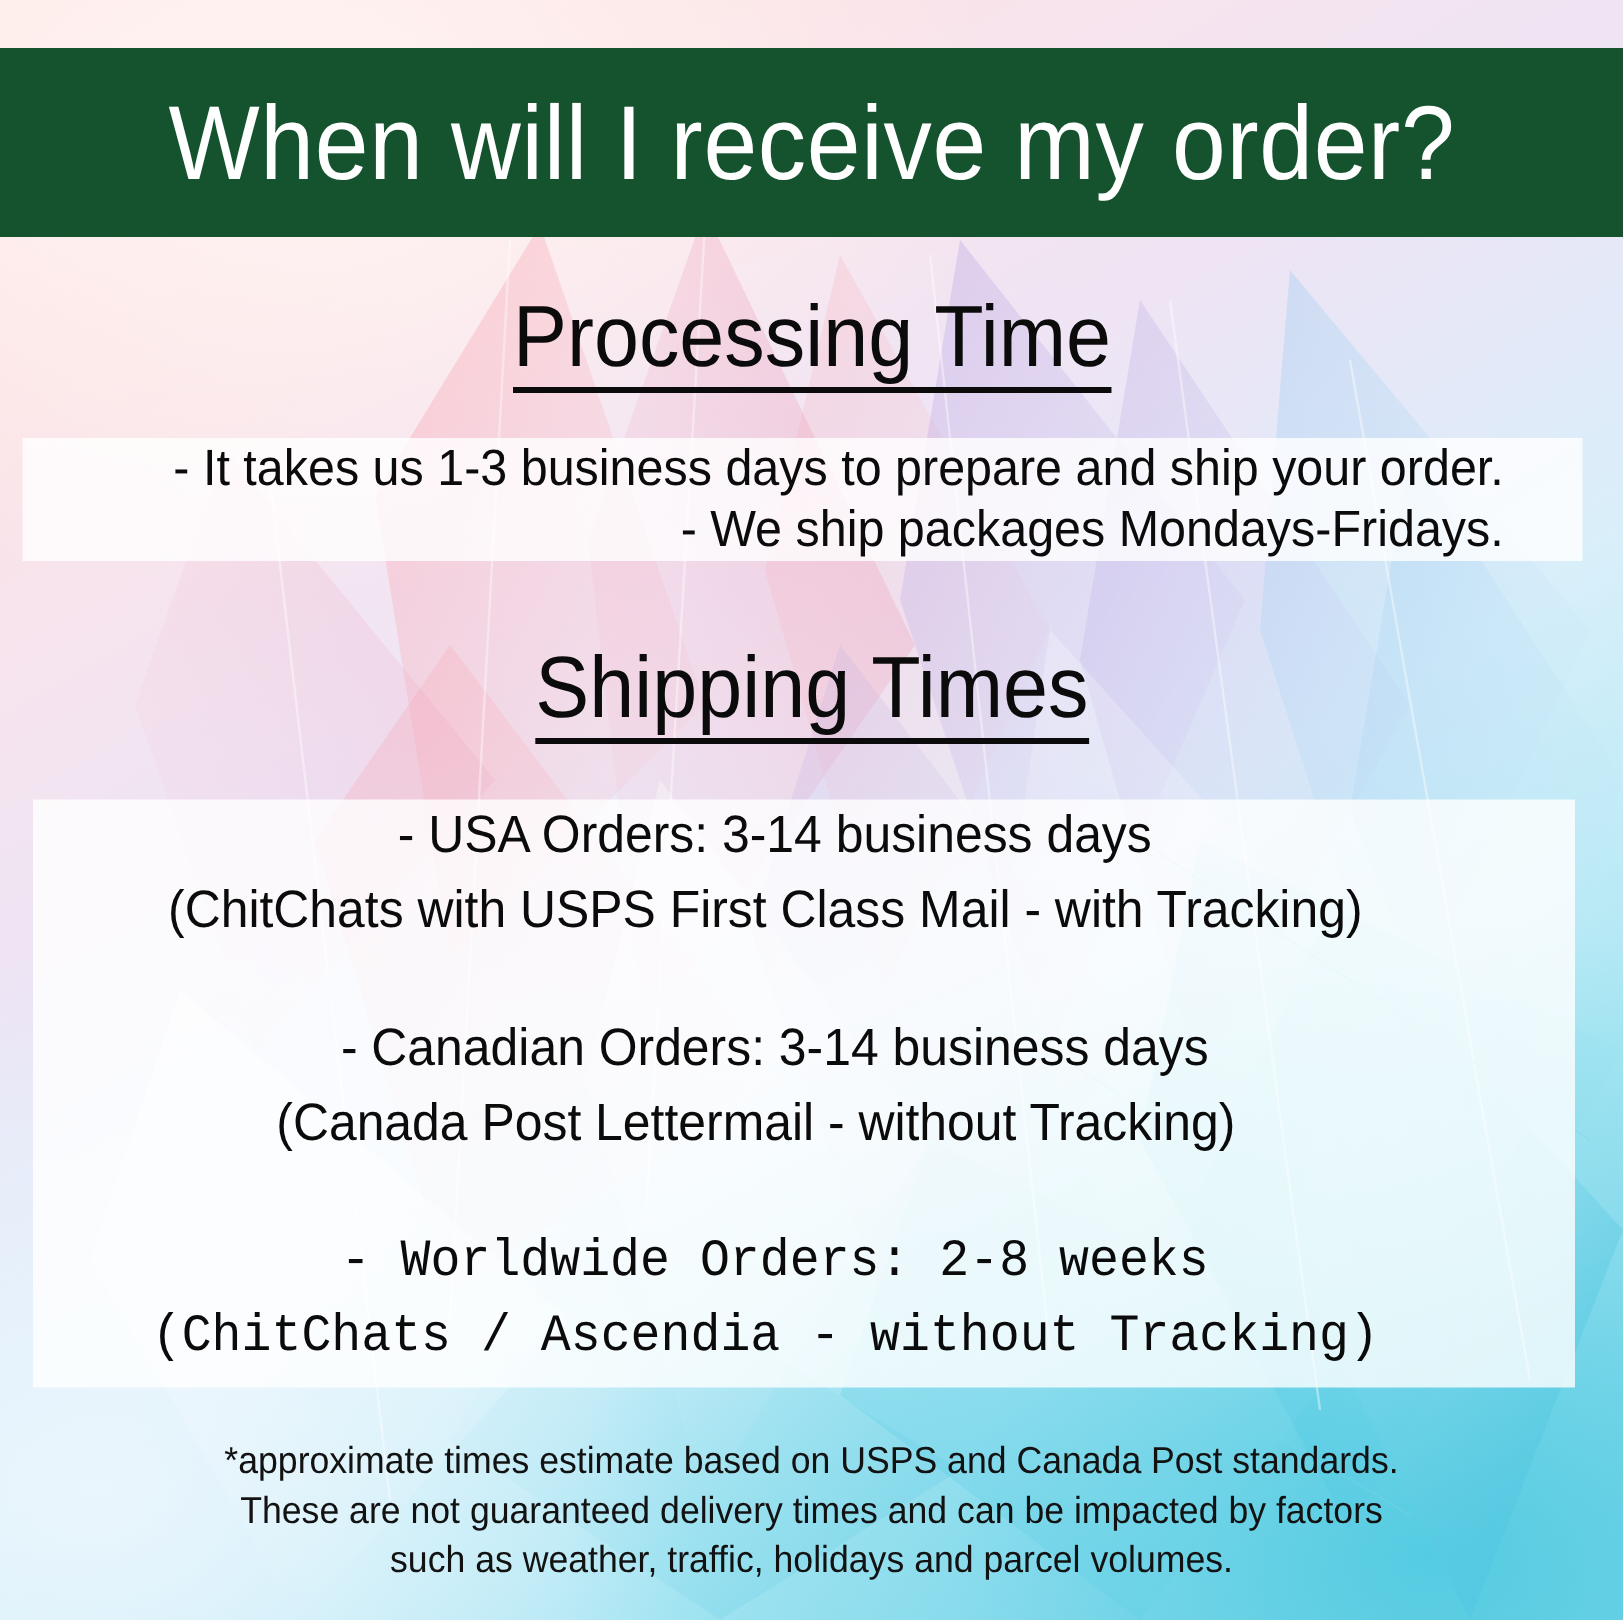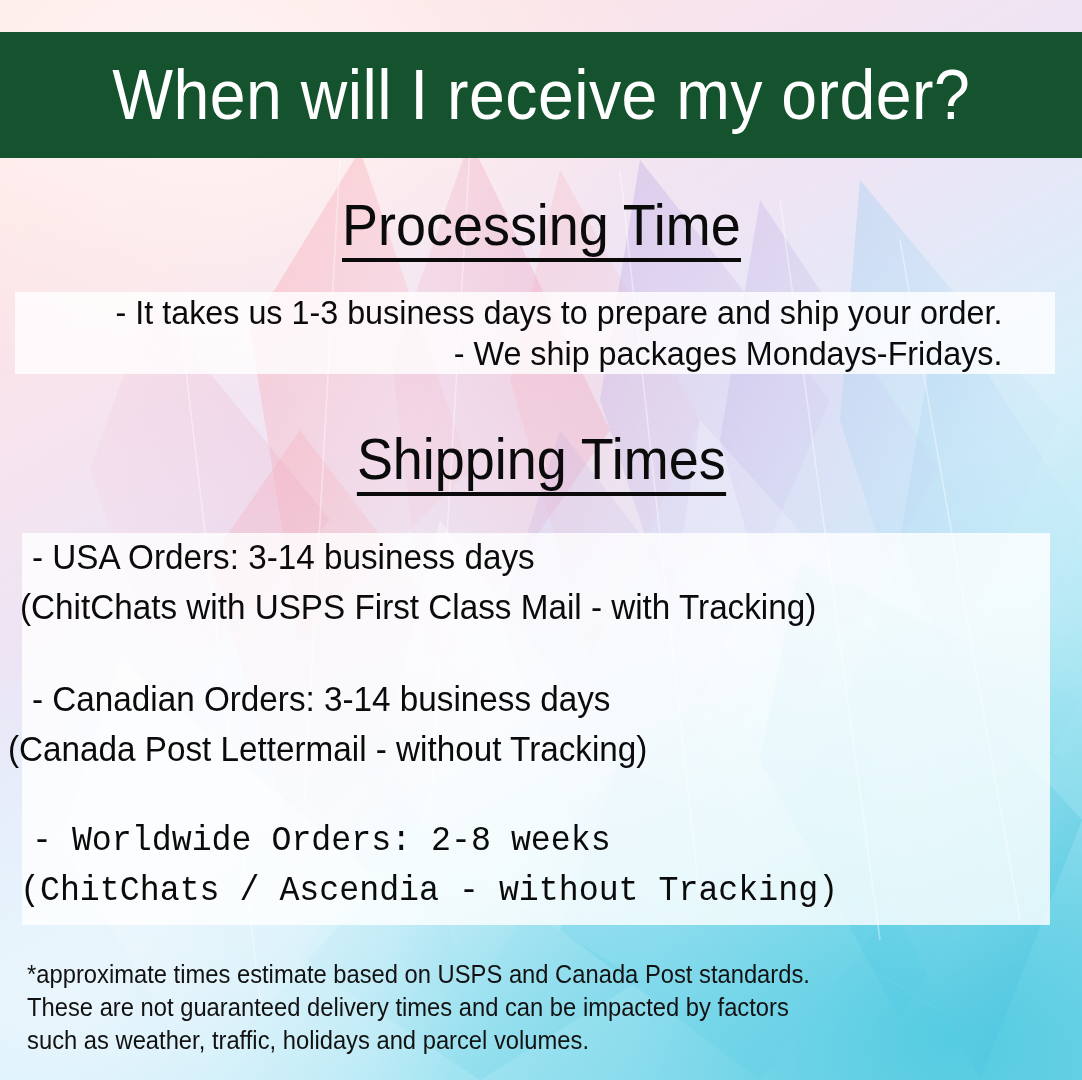--- a/index.html
+++ b/index.html
@@ -146,41 +146,42 @@
   }
 
   
   #shipping-groups {
     position: absolute;
     left: 32px;
     top: 532px;
     width: 1020px;
     z-index: 4;
   }
-  .ship-group { margin-bottom: 42px; }
+  .ship-group { margin-bottom: 42px; text-align: center; }
   .ship-group:last-child { margin-bottom: 16px; font-family: Liberation Mono, monospace; }
   .ship-group .ship-main,
   .ship-group .ship-sub {
     color: #0b0b0b;
     font-size: 35px;
     line-height: 50px;
     white-space: nowrap;
     transform: scaleX(0.95);
     transform-origin: left center;
   }
   .ship-group .ship-sub { margin-left: -12px; }
   #group-canada .ship-sub { margin-left: -24px; }
 
   
   #footer-note {
     position: absolute;
     left: 0;
     right: 0;
     top: 958px;
     z-index: 4;
+    text-align: center;
   }
   #footer-note .line {
     color: #121212;
     font-size: 25px;
     line-height: 33px;
     white-space: nowrap;
     transform: scaleX(0.95);
   }
 </style>
 </head>

